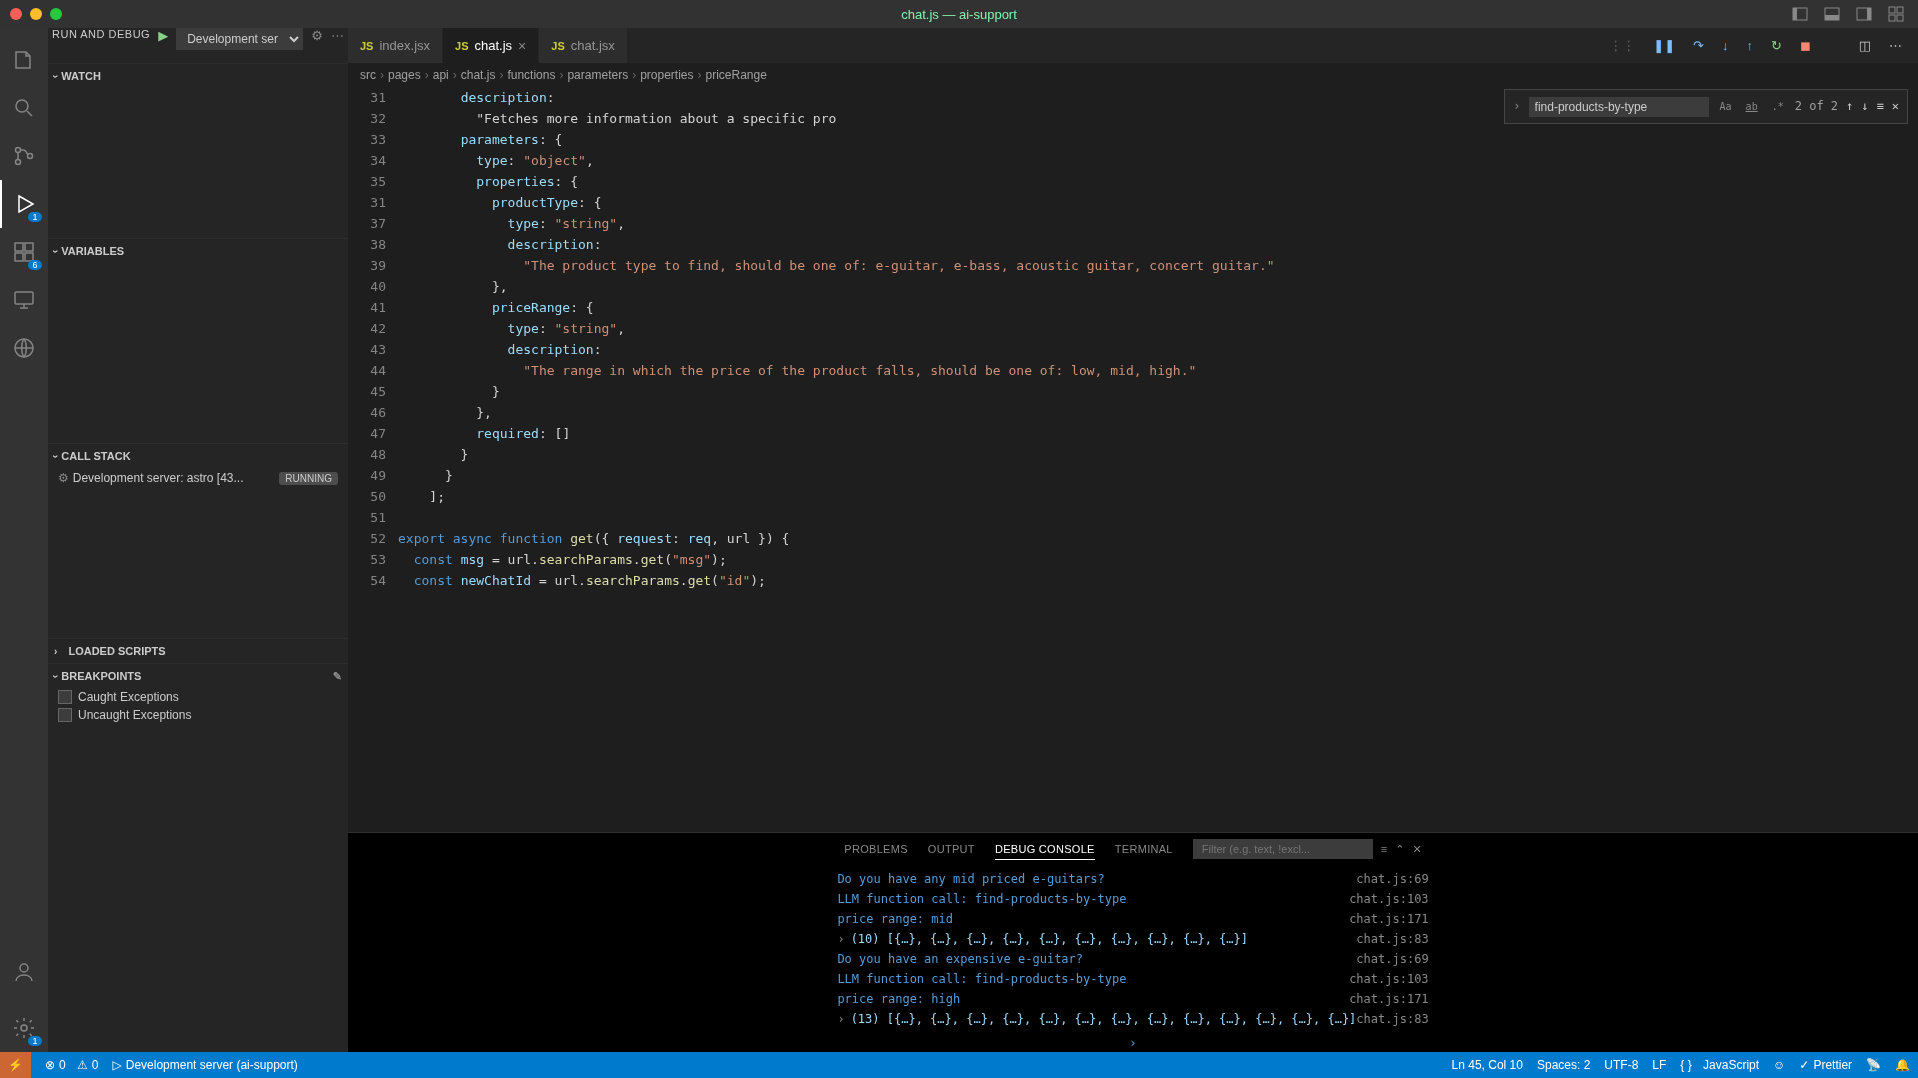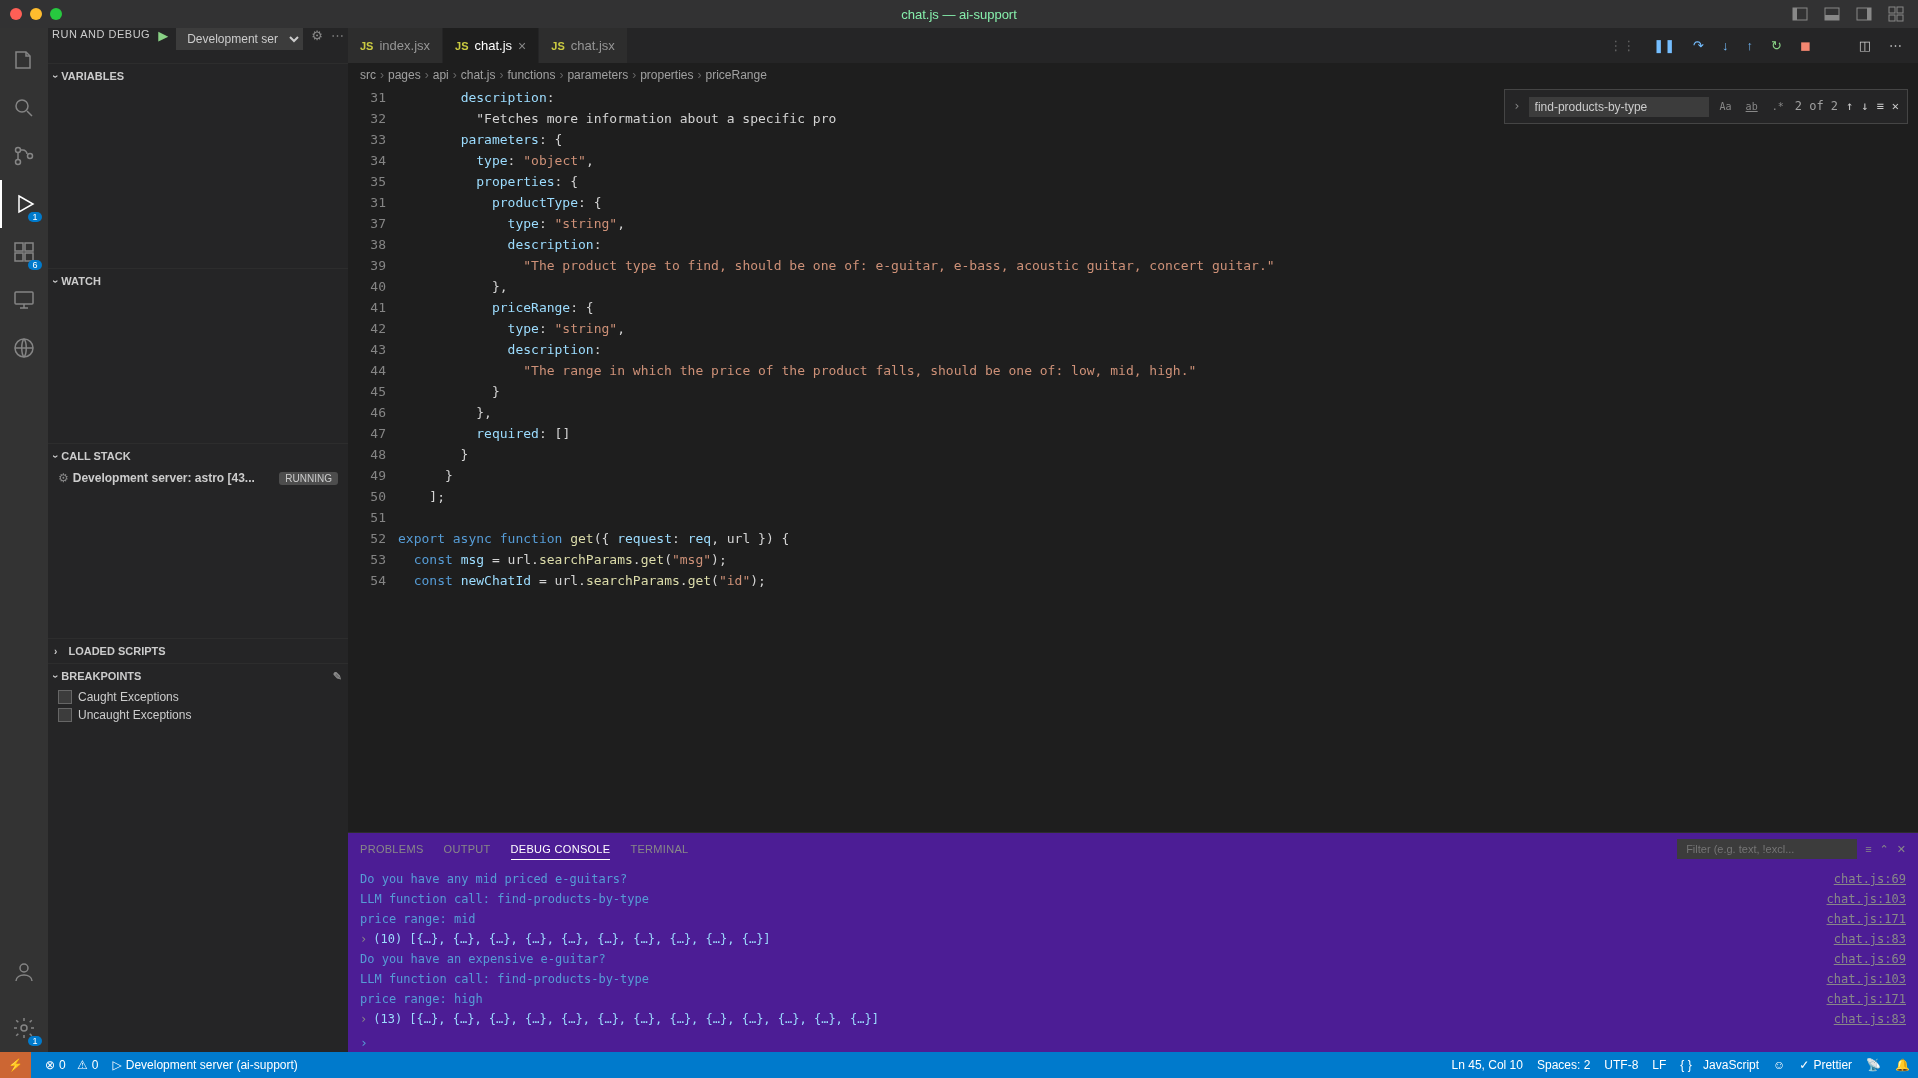--- a/index.html
+++ b/index.html
@@ -19,21 +19,21 @@
 .act-bottom { margin-top: auto; margin-bottom: 8px; }
 .sidebar { width: 300px; background: #252526; display: flex; flex-direction: column; overflow: hidden; }
 .sb-header { height: 35px; display: flex; align-items: flex-start; padding: 0 4px; gap: 8px; }
 .sb-label { color: #ccc; font-size: 11px; letter-spacing: 0.5px; }
 .sb-play { color: #89d185; }
 .sb-select { flex: 1; background: #3c3c3c; color: #ccc; border: 1px solid #3c3c3c; padding: 2px 6px; font-size: 12px; }
 .sb-section { border-top: 1px solid #2d2d2d; }
 .sb-sh { height: 24px; display: flex; align-items: center; padding: 0 6px; color: #ccc; font-size: 11px; font-weight: 600; cursor: pointer; gap: 4px; }
 .chev { display: inline-block; transform: rotate(90deg); font-size: 10px; }
 .callstack-item { display: flex; align-items: center; padding: 3px 10px; font-size: 12px; }
-.cs-name { flex: 1; overflow: hidden; text-overflow: ellipsis; white-space: nowrap; font-weight: bold; }
+.cs-name { flex: 1; overflow: hidden; text-overflow: ellipsis; white-space: nowrap; }
 .cs-status { background: #4d4d4d; color: #ccc; font-size: 10px; padding: 1px 6px; border-radius: 3px; }
 .bp-item { display: flex; align-items: center; padding: 2px 10px; gap: 6px; font-size: 12px; }
 .chk { width: 14px; height: 14px; border: 1px solid #666; background: #3c3c3c; }
 .editor-area { flex: 1; display: flex; flex-direction: column; background: #1e1e1e; overflow: hidden; }
 .tabs-row { height: 35px; background: #252526; display: flex; }
 .tab { height: 35px; display: flex; align-items: center; padding: 0 12px; gap: 6px; background: #2d2d2d; color: #969696; cursor: pointer; border-right: 1px solid #252526; }
 .tab.active { background: #1e1e1e; color: #fff; }
 .tab .close { color: #888; font-size: 14px; }
 .tab-icon { color: #cbcb41; font-size: 11px; font-weight: bold; }
 .debug-toolbar { margin-left: auto; display: flex; align-items: center; gap: 10px; padding: 0 12px; }
@@ -42,30 +42,30 @@
 .bc-sep { color: #666; }
 .editor { flex: 1; display: flex; font-family: "Menlo", "Consolas", monospace; font-size: 13px; line-height: 21px; overflow: hidden; position: relative; }
 .gutter { width: 50px; text-align: right; padding-right: 12px; color: #858585; user-select: none; }
 .code { flex: 1; white-space: pre; color: #d4d4d4; overflow: hidden; }
 .s-key { color: #9cdcfe; } .s-str { color: #ce9178; } .s-kw { color: #569cd6; } .s-func { color: #dcdcaa; }
 .find-widget { position: absolute; top: 2px; right: 10px; background: #252526; border: 1px solid #454545; padding: 4px 8px; display: flex; align-items: center; gap: 8px; font-size: 12px; z-index: 10; }
 .find-input { background: #3c3c3c; border: none; color: #ccc; padding: 3px 6px; width: 180px; font-size: 12px; }
 .find-toggle { color: #888; font-size: 10px; padding: 2px 3px; cursor: pointer; }
 .find-count { color: #a0a0a0; }
 .find-btn { color: #ccc; cursor: pointer; }
-.panel { height: 220px; border-top: 1px solid #2d2d2d; display: flex; flex-direction: column; background: #4c1d95; }
+.panel { height: 220px; border-top: 1px solid #2d2d2d; display: flex; flex-direction: column; background: #000000; align-items: center; }
 .panel-tabs { height: 32px; display: flex; align-items: center; padding: 0 12px; gap: 20px; font-size: 11px; }
 .ptab { color: #888; cursor: pointer; text-transform: uppercase; letter-spacing: 0.3px; padding: 4px 0; }
 .ptab.active { color: #fff; border-bottom: 1px solid #fff; }
 .panel-actions { margin-left: auto; display: flex; align-items: center; gap: 8px; }
 .filter-input { background: #3c3c3c; border: 1px solid #3c3c3c; color: #ccc; padding: 3px 8px; width: 180px; font-size: 11px; }
 .console { flex: 1; font-family: "Menlo", "Consolas", monospace; font-size: 12px; padding: 4px 12px; overflow: hidden; line-height: 20px; }
 .con-line { display: flex; }
 .con-text { flex: 1; }
-.con-src { color: #888; text-decoration: underline; cursor: pointer; }
+.con-src { color: #888; cursor: pointer; }
 .c-blue { color: #569cd6; } .c-obj { color: #9cdcfe; } .chev-r { color: #888; margin-right: 6px; cursor: pointer; }
 .con-prompt { color: #569cd6; padding: 2px 12px; font-family: monospace; }
 .statusbar { height: 26px; background: #007acc; color: #fff; display: flex; align-items: center; font-size: 12px; padding: 0 8px; gap: 14px; }
 .statusbar .warn-bg { background: #cc6633; padding: 0 8px; height: 100%; display: flex; align-items: center; margin-left: -8px; }
 .sb-spacer { flex: 1; }
 .st-item { cursor: pointer; display: flex; align-items: center; gap: 4px; }
 svg { display: block; }
 </style>
 </head>
 <body>
@@ -176,30 +176,30 @@
     <div class="sb-header">
       <span class="sb-label">RUN AND DEBUG</span>
       <span class="sb-play">▶</span>
       <select class="sb-select"><option>Development ser</option></select>
       <span style="color:#888;cursor:pointer">⚙</span>
       <span style="color:#888;cursor:pointer">⋯</span>
     </div>
     <div class="sb-section">
         <div class="sb-sh">
           <span class="chev">›</span>
-          <span>VARIABLES</span>
-        </div>
-        <div style="height:180px"></div>
+          <span>WATCH</span>
+        </div>
+        <div style="height:150px"></div>
       </div>
     <div class="sb-section">
         <div class="sb-sh">
           <span class="chev">›</span>
-          <span>WATCH</span>
-        </div>
-        <div style="height:150px"></div>
+          <span>VARIABLES</span>
+        </div>
+        <div style="height:180px"></div>
       </div>
     <div class="sb-section">
         <div class="sb-sh">
           <span class="chev">›</span>
           <span>CALL STACK</span>
         </div>
       <div class="callstack-item">
         <span style="color:#888;margin-right:4px">⚙</span>
         <span class="cs-name">Development server: astro [43...</span>
         <span class="cs-status">RUNNING</span>

